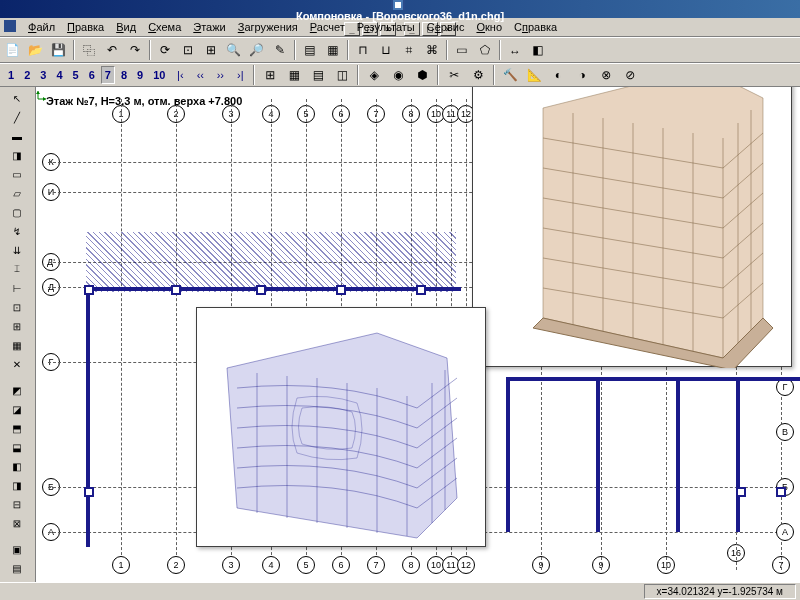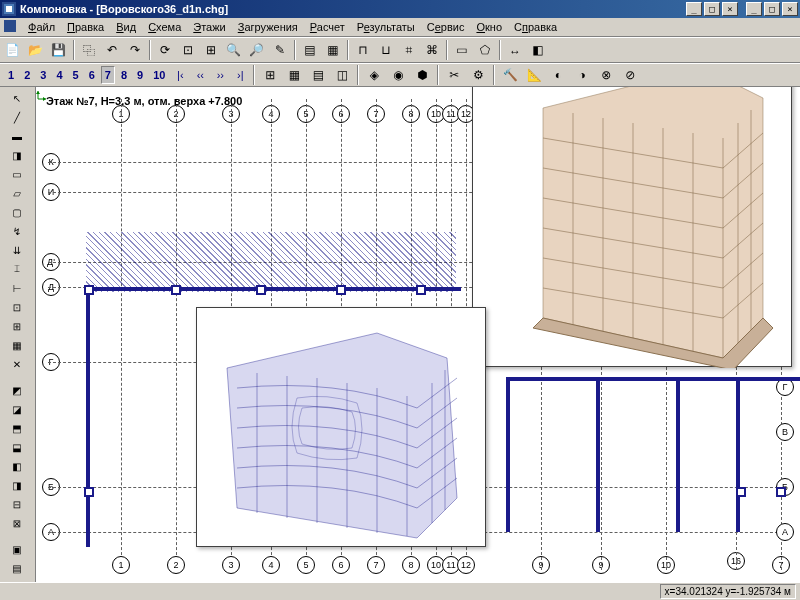--- a/index.html
+++ b/index.html
@@ -1,17 +1,17 @@
 <!DOCTYPE html>
 <html><head>
 <meta charset="utf-8">
 <style>
 *{box-sizing:border-box;margin:0;padding:0;font-family:"Tahoma",sans-serif;font-size:11px;}
 body{width:800px;height:600px;background:#d4d0c8;overflow:hidden;position:relative;}
-.titlebar{height:18px;background:linear-gradient(to right,#0a246a,#3a6ea5);color:#fff;display:flex;align-items:center;padding:0 2px;}
+.titlebar{height:18px;background:linear-gradient(to right,#0a246a,#3a6ea5);color:#fff;display:flex;align-items:center;padding:0 2px;flex-direction:column;}
 .titlebar .icon{width:14px;height:14px;background:#2a4a8a;margin-right:4px;display:flex;align-items:center;justify-content:center;}
 .titlebar .title{flex:1;font-weight:bold;}
 .winbtns{display:flex;gap:2px;}
 .winbtn{width:16px;height:14px;background:#d4d0c8;border:1px solid #fff;border-right-color:#404040;border-bottom-color:#404040;display:flex;align-items:center;justify-content:center;font-family:monospace;font-size:9px;color:#000;}
 .menubar{height:19px;background:#d4d0c8;display:flex;align-items:center;padding-left:4px;border-bottom:1px solid #808080;}
 .menu-item{padding:2px 6px;cursor:default;}
 .menu-item u{text-decoration:underline;}
 .toolbar{height:26px;background:#d4d0c8;border-top:1px solid #fff;border-bottom:1px solid #808080;display:flex;align-items:center;padding:0 2px;gap:1px;}
 .tbtn{width:22px;height:22px;border:1px solid #d4d0c8;display:flex;align-items:center;justify-content:center;font-size:12px;cursor:pointer;}
 .tsep{width:2px;height:20px;border-left:1px solid #808080;border-right:1px solid #fff;margin:0 2px;}
@@ -27,21 +27,21 @@
 .plan{position:absolute;inset:0;}
 .gridline{position:absolute;background:transparent;}
 .gridline.v{width:0;border-left:1px dashed #606060;top:12px;bottom:12px;}
 .gridline.h{height:0;border-top:1px dashed #606060;left:12px;right:12px;}
 .gbubble{position:absolute;width:18px;height:18px;border:1px solid #000;border-radius:50%;background:#fff;display:flex;align-items:center;justify-content:center;font-size:9px;}
 .wall{position:absolute;background:#1a1a8a;}
 .col{position:absolute;width:10px;height:10px;background:#fff;border:2px solid #1a1a8a;}
 .hatch{position:absolute;background:repeating-linear-gradient(45deg,transparent 0 3px,#1a1a8a 3px 4px);opacity:0.5;}
 .panel3d{position:absolute;background:#fff;border:1px solid #404040;box-shadow:2px 2px 4px rgba(0,0,0,0.3);z-index:10;}
 .statusbar{position:absolute;bottom:0;left:0;right:0;height:18px;background:#d4d0c8;border-top:1px solid #fff;display:flex;align-items:center;padding:0 4px;justify-content:flex-end;}
-.statustext{border:1px solid #808080;border-right-color:#fff;border-bottom-color:#fff;padding:1px 4px;font-size:10px;}
+.statustext{border:1px solid #808080;border-right-color:#fff;border-bottom-color:#fff;padding:1px 12px;font-size:10px;}
 svg{display:block;}
 </style>
 </head>
 <body>
 
 <div class="titlebar">
   <div class="icon">
       <svg width="10" height="10">
         <rect width="10" height="10" fill="#4a7ab5"></rect>
         <rect x="2" y="2" width="6" height="6" fill="#fff"></rect>
@@ -208,21 +208,21 @@
           <div class="gbubble" style="left: 406px; top: 18px;">11</div>
           <div class="gridline v" style="left: 415px;"></div>
           <div class="gbubble" style="left: 421px; top: 18px;">12</div>
           <div class="gridline v" style="left: 430px;"></div>
           <div class="gbubble" style="left: 496px; bottom: 8px;">9</div>
           <div class="gridline v" style="left: 505px; top: 280px;"></div>
           <div class="gbubble" style="left: 556px; bottom: 8px;">9</div>
           <div class="gridline v" style="left: 565px; top: 280px;"></div>
           <div class="gbubble" style="left: 621px; bottom: 8px;">10</div>
           <div class="gridline v" style="left: 630px; top: 280px;"></div>
-          <div class="gbubble" style="left: 691px; bottom: 12px;">16</div>
+          <div class="gbubble" style="left: 691px; bottom: 20px;">16</div>
           <div class="gridline v" style="left: 700px; top: 280px;"></div>
           <div class="gbubble" style="left: 736px; bottom: 8px;">7</div>
           <div class="gridline v" style="left: 745px; top: 280px;"></div>
           <div class="gbubble" style="left: 6px; top: 66px;">К</div>
           <div class="gridline h" style="top: 75px;"></div>
           <div class="gbubble" style="left: 6px; top: 96px;">И</div>
           <div class="gridline h" style="top: 105px;"></div>
           <div class="gbubble" style="left: 6px; top: 166px;">Д'</div>
           <div class="gridline h" style="top: 175px;"></div>
           <div class="gbubble" style="left: 6px; top: 191px;">Д</div>

